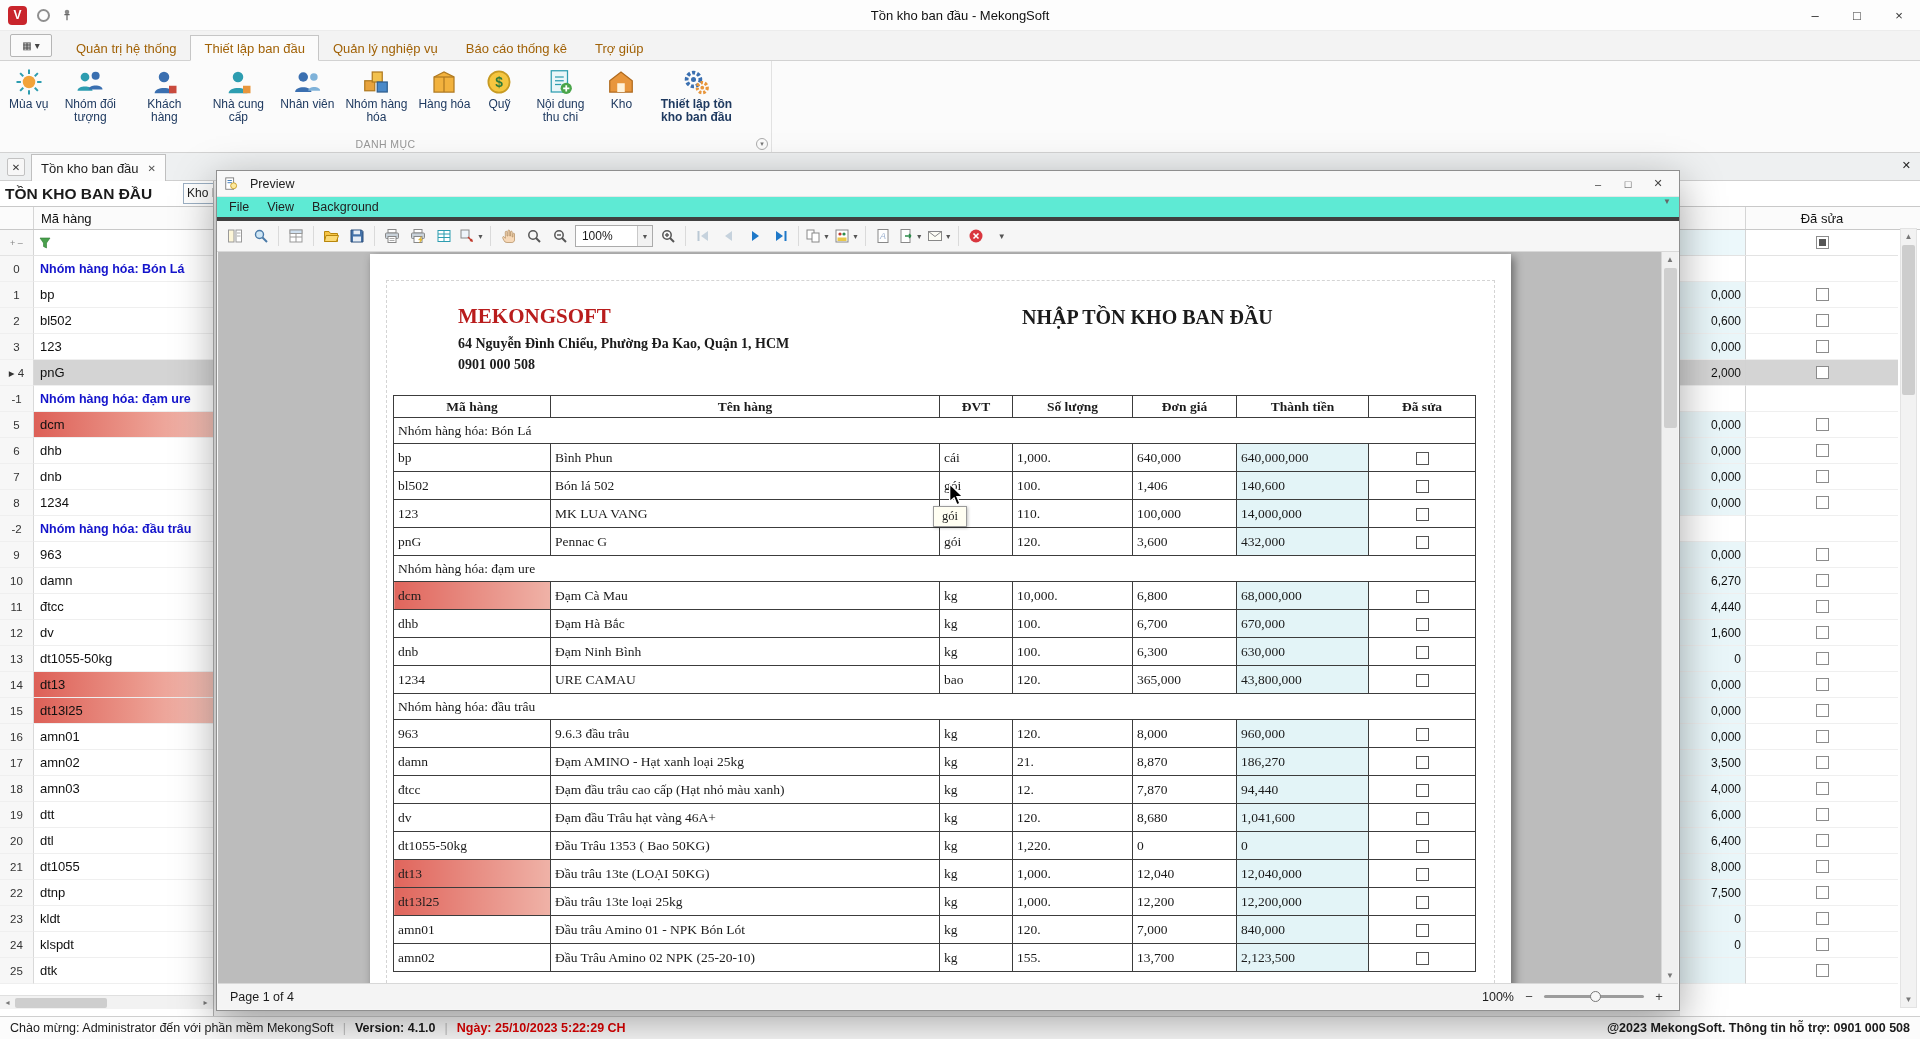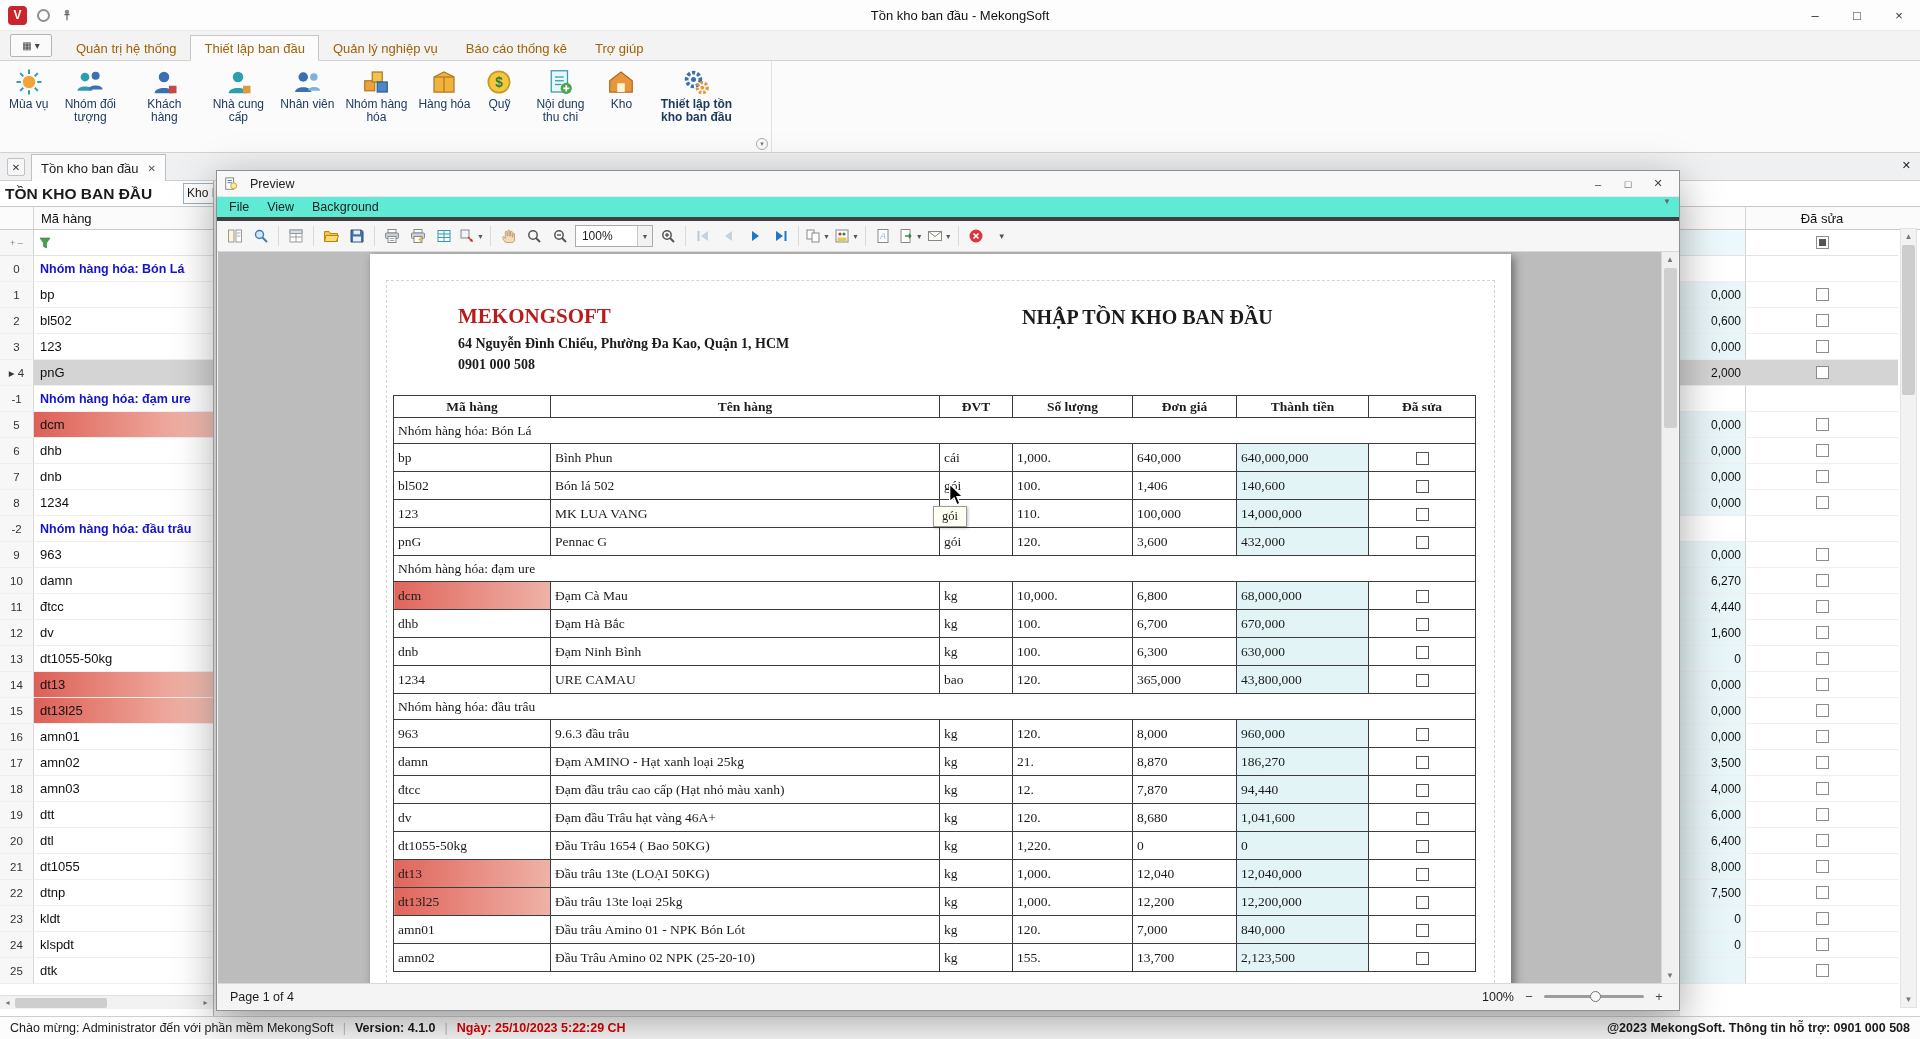--- a/index.html
+++ b/index.html
@@ -267,20 +267,21 @@
           <div class="rib-item bold">
             <svg viewBox="0 0 24 24">
               <circle cx="10" cy="10" r="5.5" fill="none" stroke="#3a6fb0" stroke-width="3" stroke-dasharray="2.5 1.6"></circle>
               <circle cx="10" cy="10" r="2" fill="#3a6fb0"></circle>
               <circle cx="17" cy="16.5" r="4" fill="none" stroke="#e8963c" stroke-width="2.6" stroke-dasharray="2 1.4"></circle>
               <circle cx="17" cy="16.5" r="1.5" fill="#e8963c"></circle>
             </svg>
             <div class="rib-label">Thiết lập tồn kho ban đầu</div>
           </div>
         </div>
+      <div class="rgroup-label">DANH MỤC</div>
       <div class="rgroup-launcher">▾</div>
     </div>
   </div>
 
   <div class="tabstrip">
     <div class="ts-close">✕</div>
     <div class="ts-tab">
       <span>Tồn kho ban đầu</span>
       <span class="x">✕</span>
     </div>
@@ -944,21 +945,21 @@
                 <td class="code">dv</td>
                 <td>Đạm đầu Trâu hạt vàng 46A+</td>
                 <td>kg</td>
                 <td class="num">120.</td>
                 <td class="num">8,680</td>
                 <td class="num amt">1,041,600</td>
                 <td class="chk"><span class="rcb"></span></td>
               </tr>
               <tr>
                 <td class="code">dt1055-50kg</td>
-                <td>Đầu Trâu 1654 ( Bao 50KG)</td>
+                <td>Đầu Trâu 1353 ( Bao 50KG)</td>
                 <td>kg</td>
                 <td class="num">1,220.</td>
                 <td class="num">0</td>
                 <td class="num amt">0</td>
                 <td class="chk"><span class="rcb"></span></td>
               </tr>
               <tr>
                 <td class="code hl">dt13</td>
                 <td>Đầu trâu 13te (LOẠI 50KG)</td>
                 <td>kg</td>

